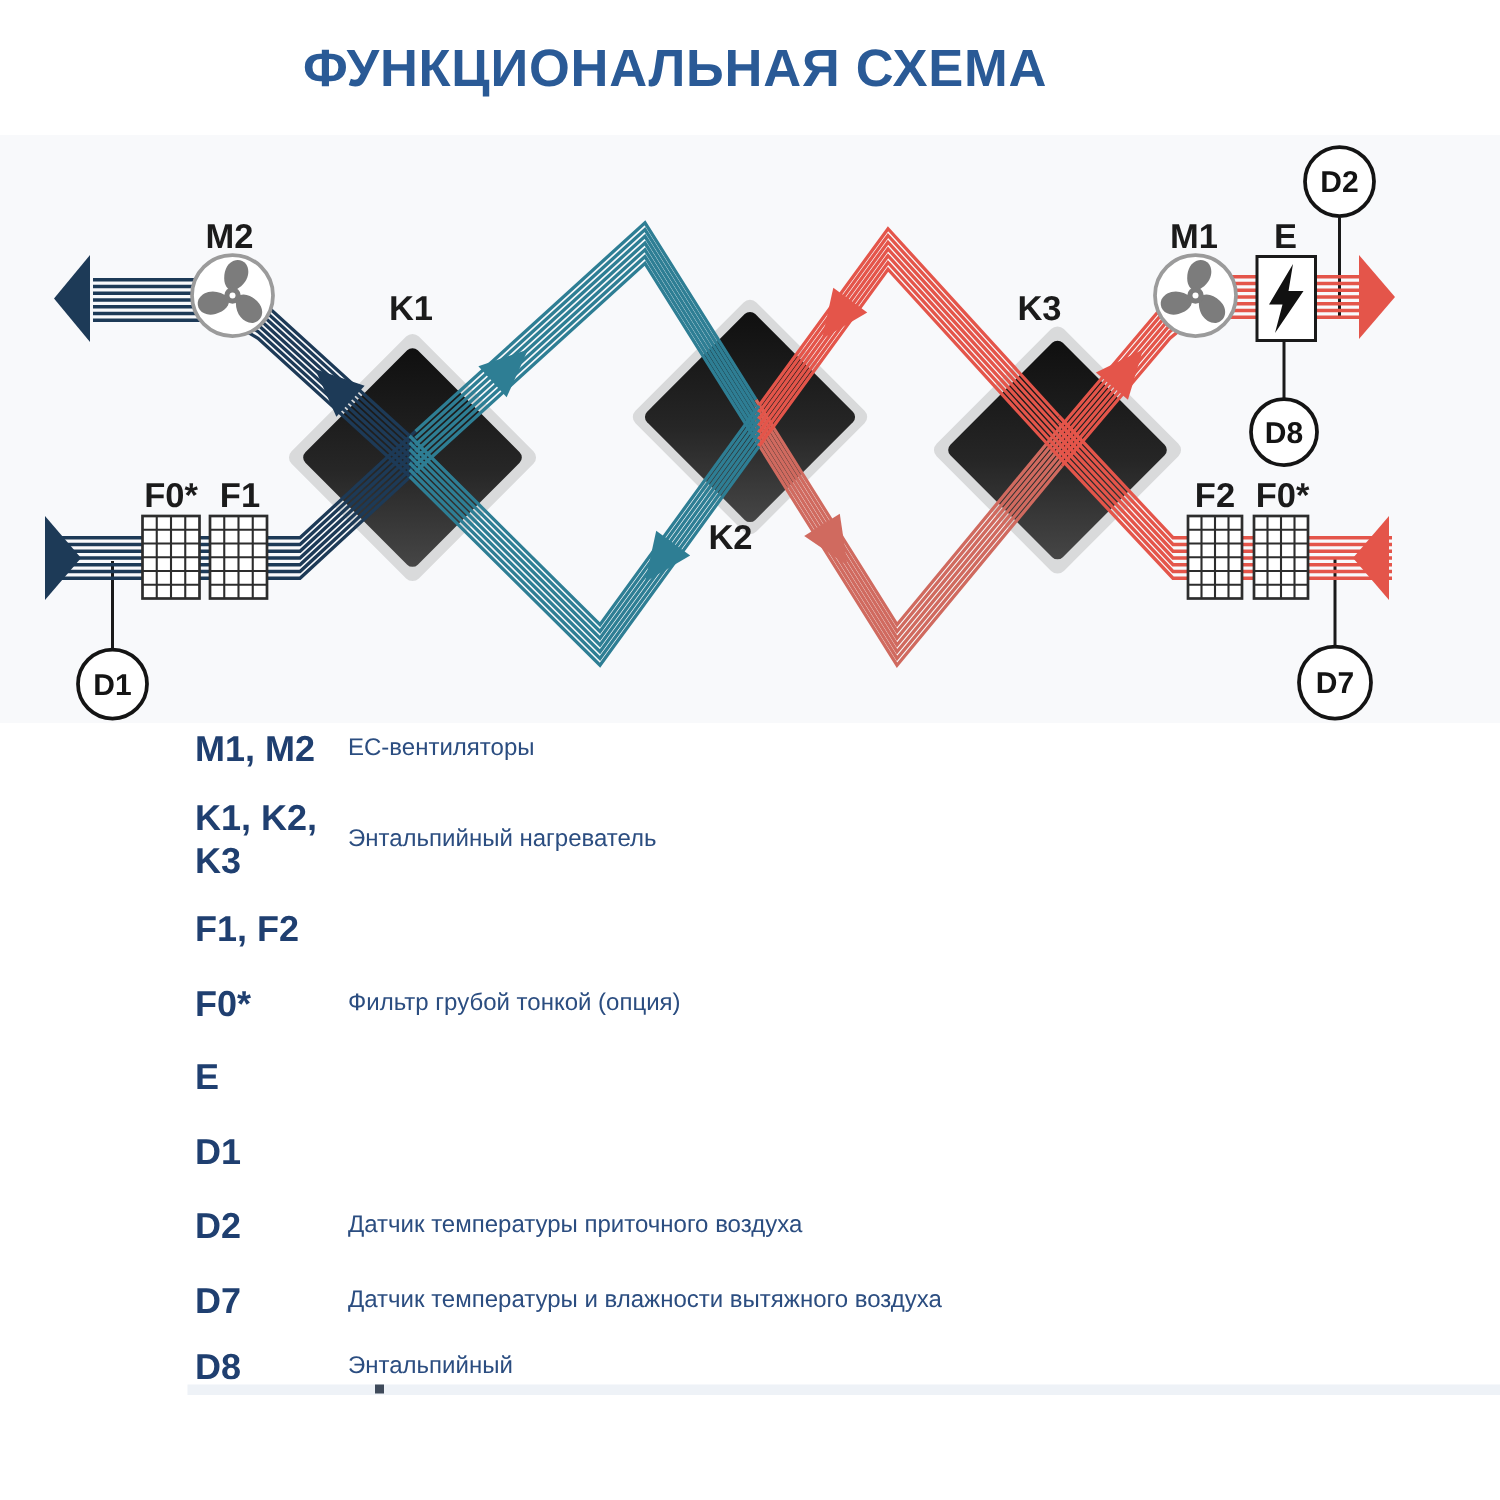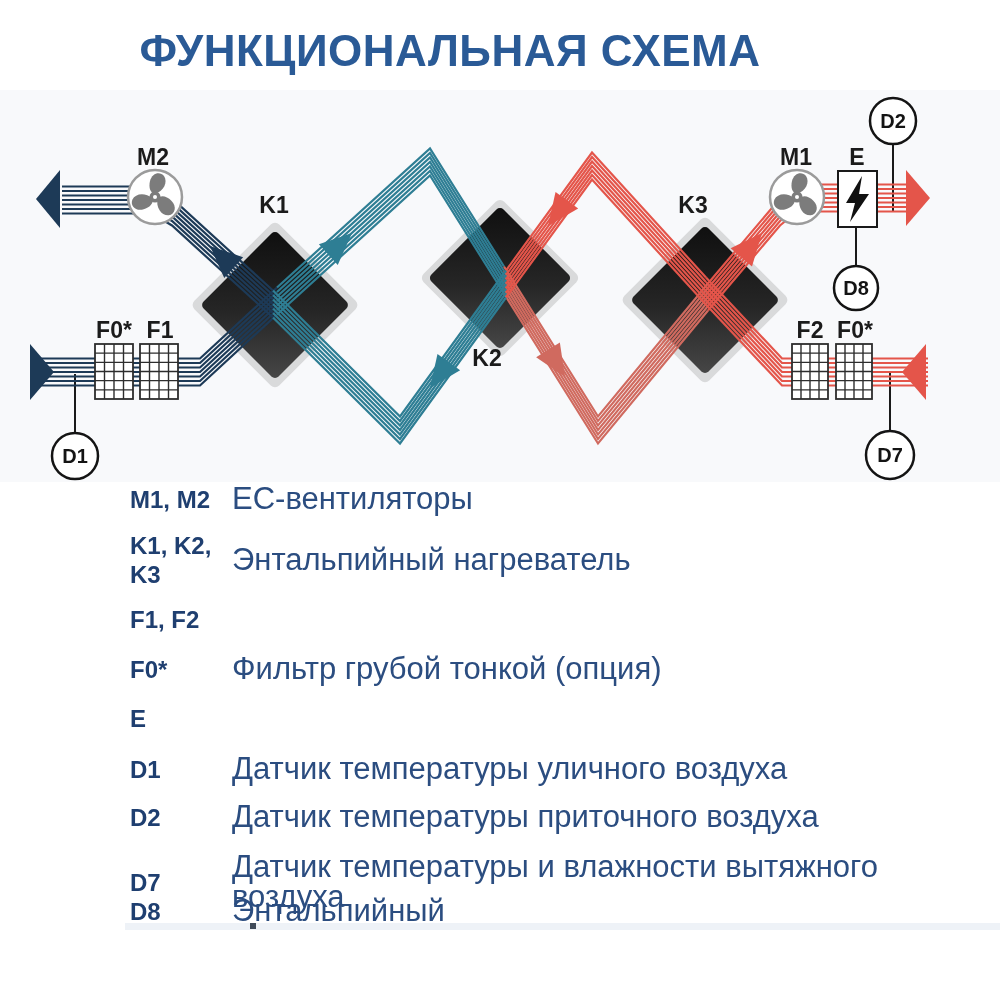--- a/index.html
+++ b/index.html
@@ -1,24 +1,24 @@
 <!DOCTYPE html>
 <html><head>
 <meta charset="utf-8">
 <style>
   html,body{margin:0;padding:0;background:#fff;}
   body{width:1000px;height:1000px;position:relative;overflow:hidden;
        font-family:"Liberation Sans", sans-serif;}
   .title{position:absolute;top:26px;left:0;width:900px;text-align:center;
-         font-size:44px;font-weight:bold;letter-spacing:.5px;color:#2a5a96;}
+         font-size:35px;font-weight:bold;letter-spacing:.5px;color:#2a5a96;}
   #diagram{position:absolute;top:0;left:0;}
   .lrow{position:absolute;left:130px;display:flex;align-items:center;width:830px;}
   .lterm{width:102px;flex:0 0 102px;font-weight:bold;white-space:pre-line;
          font-size:24px;line-height:29px;color:#1f3f70;}
-  .ldesc{flex:1;font-size:31px;line-height:30px;color:#2b4d80;}
+  .ldesc{flex:1;font-size:16px;line-height:30px;color:#2b4d80;}
   .bottom-strip{position:absolute;left:125px;top:923px;width:875px;height:7px;
                 background:#eef2f7;}
   .bottom-tick{position:absolute;left:250px;top:923px;width:6px;height:6px;
                background:#3f4a5a;}
   svg text{font-family:"Liberation Sans", sans-serif;}
   .complabel{font-size:23px;font-weight:bold;fill:#1b1b1b;}
   .sensorlabel{font-size:20px;font-weight:bold;fill:#141414;}
 </style>
 </head>
 <body>
@@ -253,21 +253,20 @@
     </div>
     <div class="lrow" style="top: 654px;">
       <span class="lterm">F0*</span>
       <span class="ldesc">Фильтр грубой тонкой (опция)</span>
     </div>
     <div class="lrow" style="top: 704px;">
       <span class="lterm">E</span>
     </div>
     <div class="lrow" style="top: 754px;">
       <span class="lterm">D1</span>
-      <span class="ldesc">Датчик температуры уличного воздуха</span>
     </div>
     <div class="lrow" style="top: 802px;">
       <span class="lterm">D2</span>
       <span class="ldesc">Датчик температуры приточного воздуха</span>
     </div>
     <div class="lrow" style="top: 852px;">
       <span class="lterm">D7</span>
       <span class="ldesc">Датчик температуры и влажности вытяжного воздуха</span>
     </div>
     <div class="lrow" style="top: 896px;">

